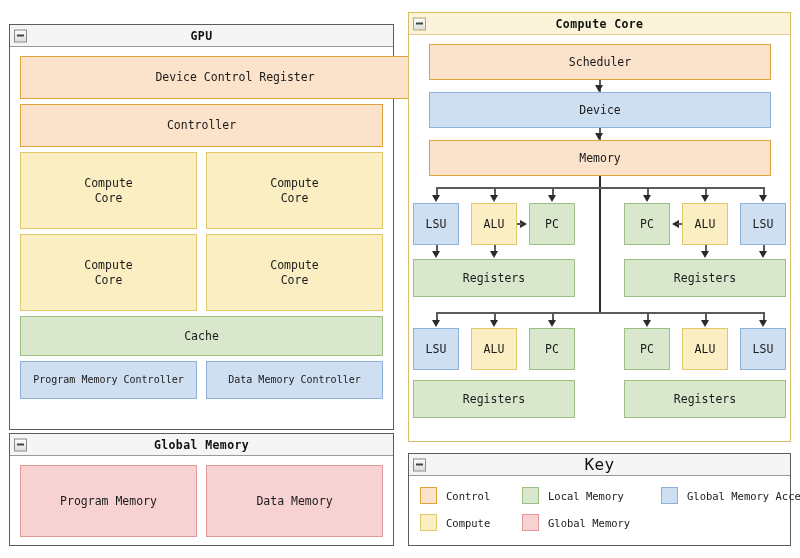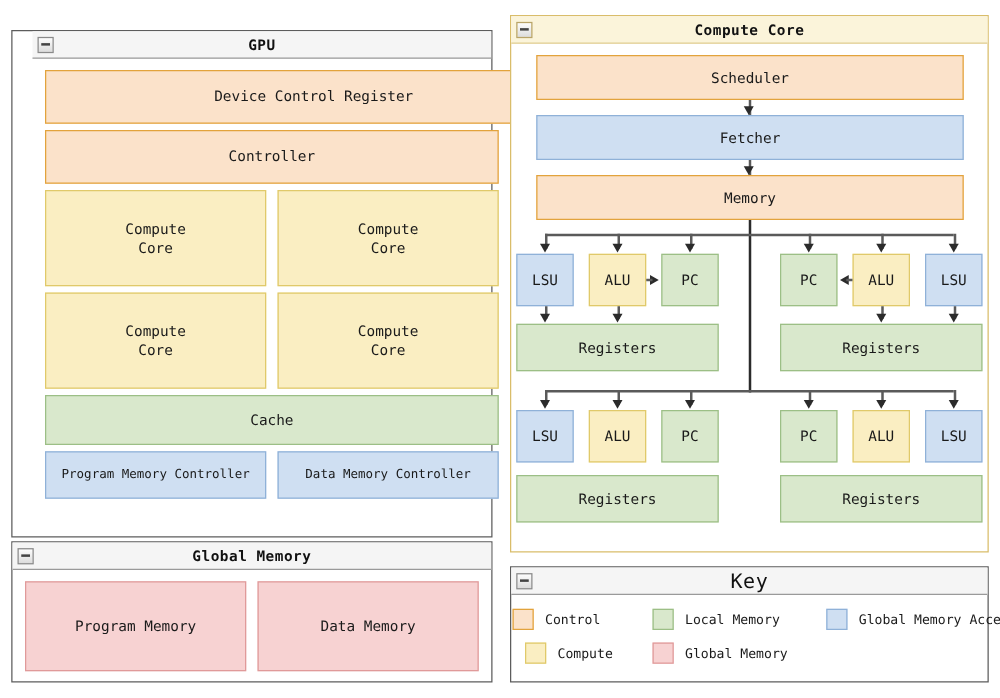--- a/index.html
+++ b/index.html
@@ -90,21 +90,21 @@
   
   .key-row{position:absolute;display:flex;align-items:center;}
   .key-sw{width:17px;height:17px;box-sizing:border-box;border-width:1px;border-style:solid;}
   .key-lb{margin-left:9px;font-size:10.5px;color:#1a1a1a;white-space:nowrap;}
 </style>
 </head>
 <body>
 
 <div class="page">
 
-  <div class="panel" style="left:9px;top:24px;width:385px;height:406px;padding-left:16px;">
+  <div class="panel" style="left:9px;top:24px;width:385px;height:406px;">
     <div class="panel-head">
       <div class="collapse-icon">
           <i></i>
         </div>
       <span class="panel-title">GPU</span>
     </div>
     <div class="panel-body" style="height:383px;">
 
       <div class="box c-control" style="left:10px;top:9px;width:430px;height:43px;">Device Control Register</div>
 
@@ -147,21 +147,21 @@
         </div>
       <span class="panel-title">Compute Core</span>
     </div>
     <div class="panel-body" style="height:346px;">
 
       <div class="box c-control" style="left:20px;top:9px;width:342px;height:36px;">Scheduler</div>
 
       <div class="vln ln" style="left:190px;top:45px;height:12px;"></div>
       <div class="arrow-d" style="left:186.3px;top:50px;"></div>
 
-      <div class="box c-gaccess" style="left:20px;top:57px;width:342px;height:36px;">Fetcher</div>
+      <div class="box c-gaccess" style="left:20px;top:57px;width:342px;height:36px;">Device</div>
 
       <div class="vln ln" style="left:190px;top:93px;height:12px;"></div>
       <div class="arrow-d" style="left:186.3px;top:98px;"></div>
 
       <div class="box c-control" style="left:20px;top:105px;width:342px;height:36px;">Memory</div>
 
       <div class="vln ln" style="left:190px;top:141px;height:138px;background:#2b2b2b;width:1.6px;"></div>
 
       <div class="hln ln" style="left:27px;top:152px;width:327px;"></div>
 
@@ -233,21 +233,21 @@
 
   <div class="panel" style="left:408px;top:453px;width:383px;height:93px;">
     <div class="panel-head">
       <div class="collapse-icon">
           <i></i>
         </div>
       <span class="panel-title" style="font-weight:normal;font-size:16px;">Key</span>
     </div>
     <div class="panel-body" style="height:70px;">
 
-      <div class="key-row" style="left:1px;top:11px;">
+      <div class="key-row" style="left:11px;top:11px;">
         <span class="key-sw c-control"></span>
         <span class="key-lb">Control</span>
       </div>
       <div class="key-row" style="left:113px;top:11px;">
         <span class="key-sw c-local"></span>
         <span class="key-lb">Local Memory</span>
       </div>
       <div class="key-row" style="left:252px;top:11px;">
         <span class="key-sw c-gaccess"></span>
         <span class="key-lb">Global Memory Access</span>

